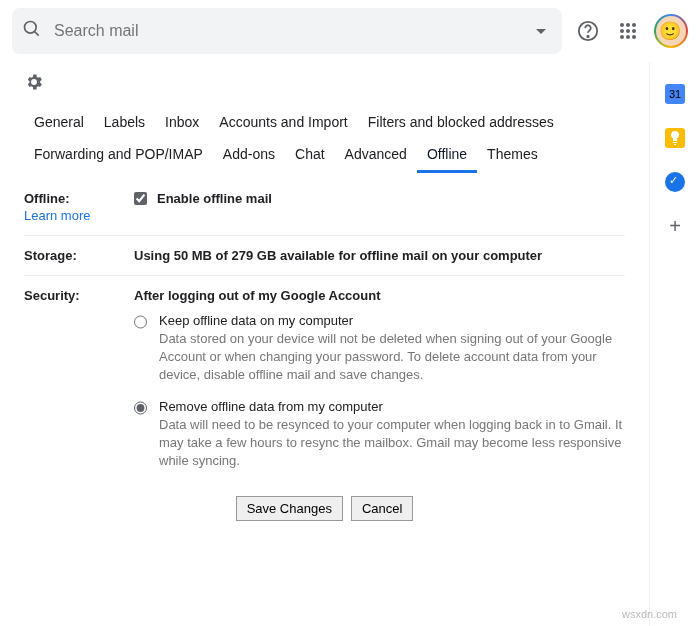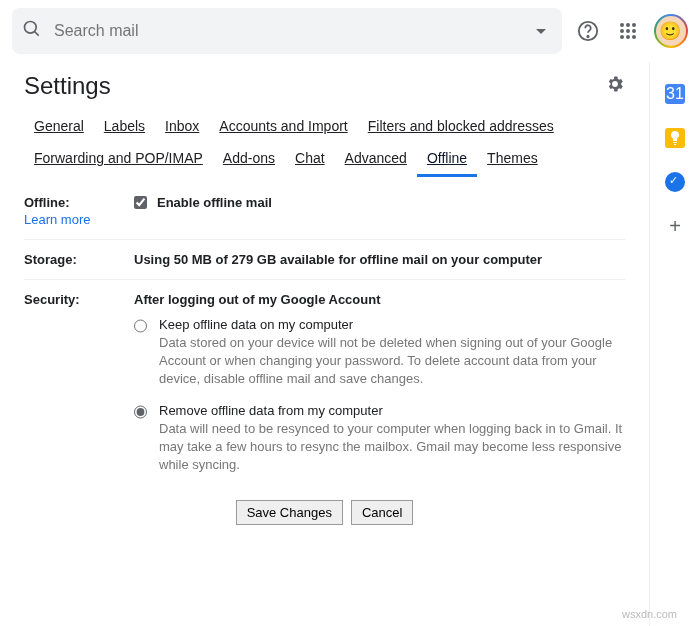--- a/index.html
+++ b/index.html
@@ -11,21 +11,21 @@
 .search-caret { width: 0; height: 0; border-left: 5px solid transparent; border-right: 5px solid transparent; border-top: 5px solid #5f6368; margin-right: 6px; }
 .ticon { color: #5f6368; cursor: pointer; display: flex; align-items: center; justify-content: center; width: 28px; height: 28px; }
 .avatar { width: 34px; height: 34px; border-radius: 50%; background: conic-gradient(#4285f4,#ea4335,#fbbc05,#34a853,#4285f4); padding: 2px; display: flex; align-items: center; justify-content: center; }
 .avatar-inner { width: 100%; height: 100%; border-radius: 50%; background: #f5d7b8 center/cover; display:flex; align-items:center; justify-content:center; font-size:18px; }
 .main { display: flex; }
 .content { flex: 1; padding: 10px 24px 0 24px; border-right: 1px solid #eee; height: 570px; overflow: hidden; }
 .header-row { display: flex; align-items: center; justify-content: space-between; margin-bottom: 10px; }
 h1 { font-size: 24px; font-weight: 400; color: #202124; }
 .gear { color: #5f6368; }
 .tabs { display: flex; flex-wrap: wrap; gap: 0; margin-bottom: 6px; }
-.tab { padding: 8px 10px; font-size: 14px; color: #202124; cursor: pointer; white-space: nowrap; text-decoration: underline; }
+.tab { padding: 8px 10px; font-size: 14px; color: #202124; cursor: pointer; white-space: nowrap; }
 .tab.active { color: #0f172a; border-bottom: 3px solid #1a73e8; font-weight: 500; }
 .section { display: flex; padding: 12px 0; border-bottom: 1px solid #eee; font-size: 13px; }
 .section:last-of-type { border-bottom: none; }
 .label-col { width: 110px; font-weight: bold; flex-shrink: 0; }
 .value-col { flex: 1; }
 .lm { color: #1a73e8; cursor: pointer; font-weight: normal; display: block; margin-top: 2px; }
 .check-row { display: flex; align-items: center; gap: 10px; font-weight: bold; }
 .check-row2 { display: flex; align-items: center; gap: 10px; margin-top: 10px; }
 input[type=checkbox] { width: 13px; height: 13px; accent-color: #5f6368; }
 input[type=radio] { width: 14px; height: 14px; margin-top: 2px; accent-color: #5f6368; }
@@ -33,21 +33,21 @@
 .sync-row { font-weight: bold; display: flex; align-items: center; gap: 4px; flex-wrap: wrap; }
 select { font-size: 13px; border: 1px solid #999; background: #efefef; }
 .sec-head { font-weight: bold; margin-bottom: 10px; }
 .radio-opt { display: flex; gap: 12px; margin-bottom: 14px; }
 .radio-opt:last-child { margin-bottom: 0; }
 .radio-body .opt-title { font-weight: normal; color: #202124; margin-bottom: 2px; }
 .radio-body .opt-desc { color: #777; font-size: 13px; line-height: 1.4; }
 .btn-row { display: flex; justify-content: center; gap: 8px; padding: 14px 0; }
 button.act { font-size: 13px; padding: 4px 10px; background: #efefef; border: 1px solid #999; cursor: pointer; }
 .sidepanel { width: 50px; display: flex; flex-direction: column; align-items: center; gap: 24px; padding-top: 22px; }
-.sp-icon { width: 20px; height: 20px; border-radius: 3px; display:flex; align-items:center; justify-content:center; font-size:16px; color:#ffffff; }
+.sp-icon { width: 20px; height: 20px; border-radius: 3px; display:flex; align-items:center; justify-content:center; font-size:11px; color:#000000; }
 .cal { background: #4285f4; }
 .keep { background: #fbbc04; }
 .tasks { background: #1a73e8; border-radius:50%; position:relative; }
 .tasks::after{content:'✓';color:#fff;font-size:11px;position:absolute;left:4px;top:2px;}
 .plus { color: #5f6368; font-size: 20px; line-height: 1; background:none; }
 .watermark { position: absolute; bottom: 6px; right: 23px; font-size: 11px; color: #bbb; }
 </style>
 </head>
 <body>
 
@@ -83,21 +83,20 @@
       </svg>
   </div>
   <div class="avatar">
       <div class="avatar-inner">🙂</div>
     </div>
 </div>
 
 <div class="main">
   <div class="content">
     <div class="header-row">
-      <h1>Settings</h1>
       <span class="gear">
         <svg width="20" height="20" viewBox="0 0 24 24" fill="#5f6368">
             <path d="M19.4 13a7.5 7.5 0 000-2l2-1.6-2-3.4-2.4.9a7.5 7.5 0 00-1.7-1L15 3h-4l-.3 2.9a7.5 7.5 0 00-1.7 1l-2.4-.9-2 3.4L6.6 11a7.5 7.5 0 000 2l-2 1.6 2 3.4 2.4-.9a7.5 7.5 0 001.7 1L11 21h4l.3-2.9a7.5 7.5 0 001.7-1l2.4.9 2-3.4zM12 15.5A3.5 3.5 0 1115.5 12 3.5 3.5 0 0112 15.5z"></path>
           </svg>
       </span>
     </div>
     <div class="tabs" id="tabs">
         <div class="tab">General</div>
         <div class="tab">Labels</div>
         <div class="tab">Inbox</div>

